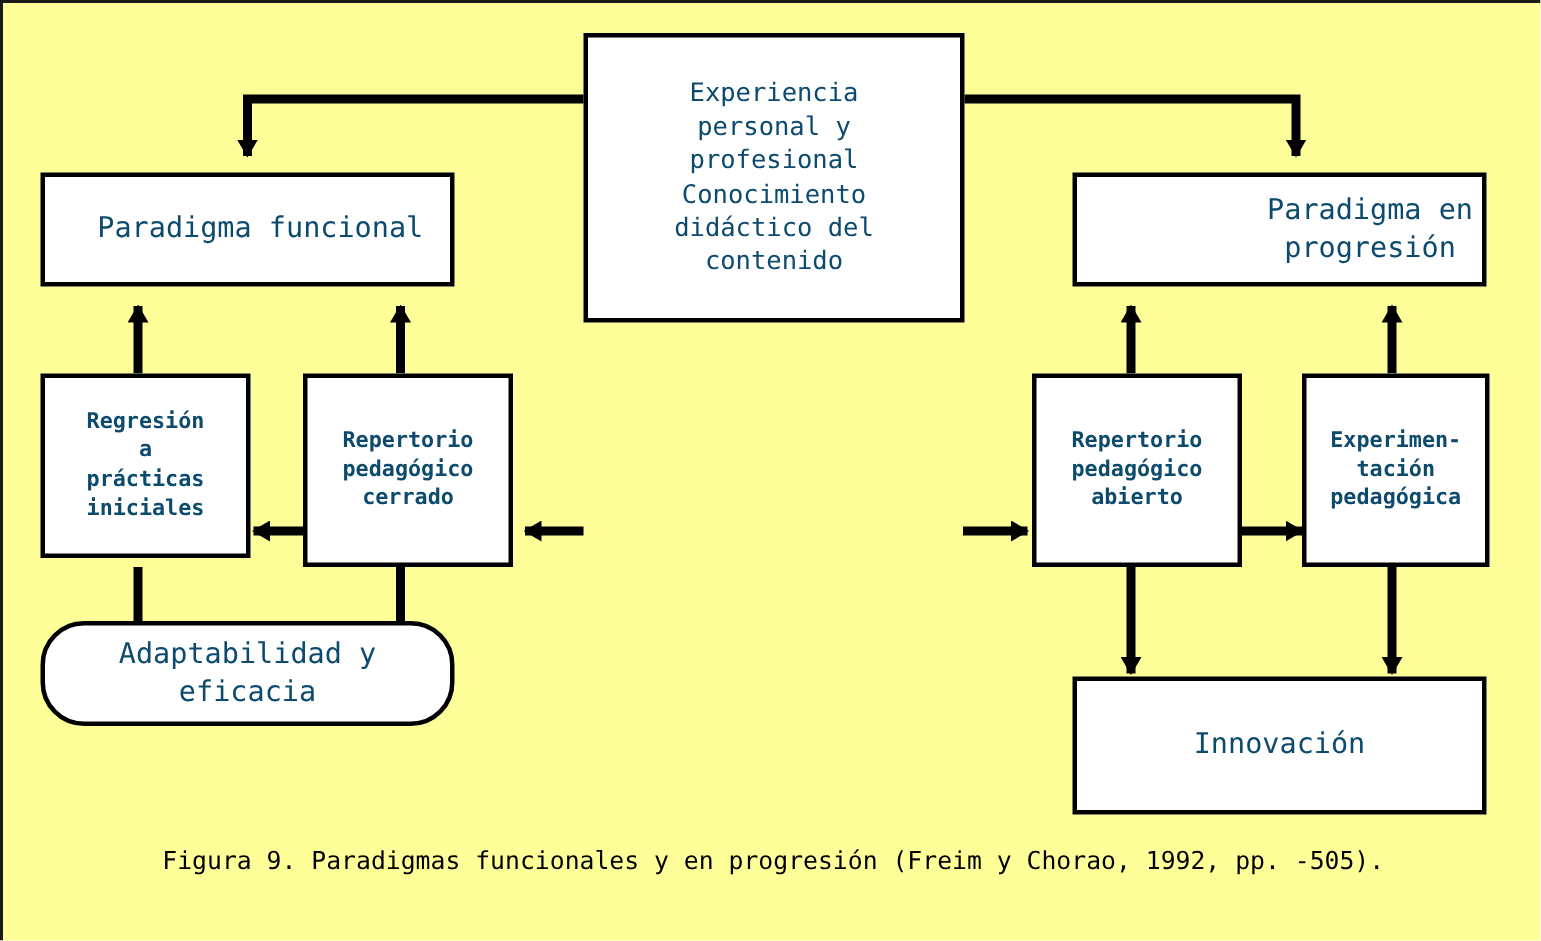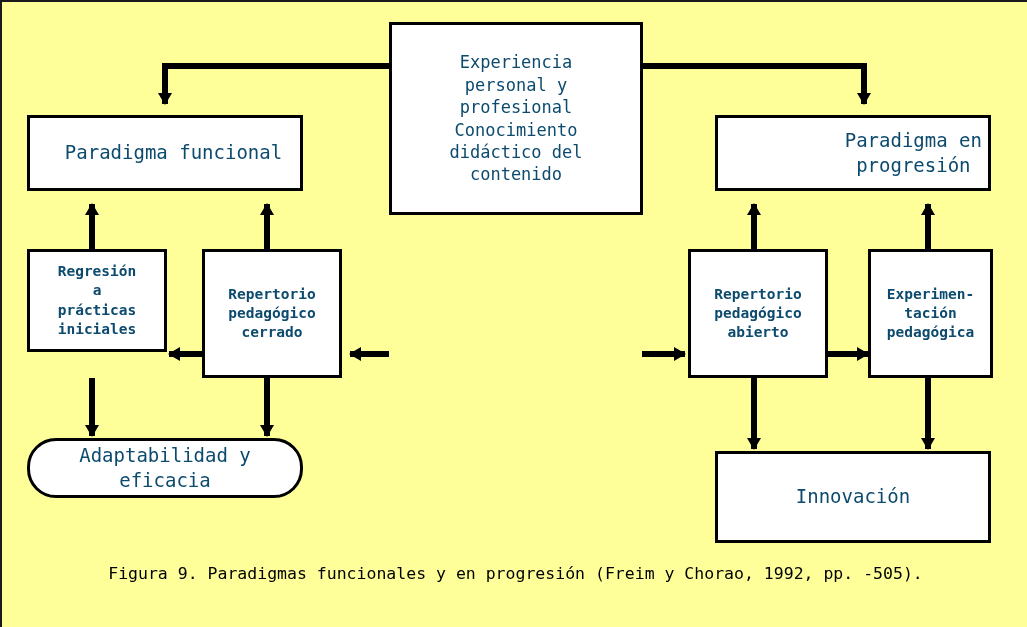--- a/index.html
+++ b/index.html
@@ -145,21 +145,21 @@
 
   <div class="node-box" style="left:25px; top:113px; width:276px; height:76px;padding-left:17px;">
     <span class="node-label size-lg">Paradigma funcional</span>
   </div>
 
   <div class="node-box" style="left:713px; top:113px; width:276px; height:76px;justify-content:flex-end;">
     <span class="node-label size-lg">Paradigma en
 progresión</span>
   </div>
 
-  <div class="node-box" style="left:25px; top:247px; width:140px; height:103px;">
+  <div class="node-box" style="left:25px; top:247px; width:140px; height:123px;">
     <span class="node-label size-sm">Regresión
 a
 prácticas
 iniciales</span>
   </div>
 
   <div class="node-box" style="left:200px; top:247px; width:140px; height:129px;">
     <span class="node-label size-sm">Repertorio
 pedagógico
 cerrado</span>
@@ -171,21 +171,21 @@
 abierto</span>
   </div>
 
   <div class="node-box" style="left:866px; top:247px; width:125px; height:129px;">
     <span class="node-label size-sm">Experimen-
 tación
 pedagógica</span>
   </div>
 
 
-  <div class="node-box" style="left:25px; top:436px; width:276px; height:60px;border-radius:29px;">
+  <div class="node-box" style="left:25px; top:412px; width:276px; height:70px;border-radius:29px;">
     <span class="node-label size-lg">Adaptabilidad y
 eficacia</span>
   </div>
 
   <div class="node-box" style="left:713px; top:449px; width:276px; height:92px;">
     <span class="node-label size-lg">Innovación</span>
   </div>
 
   <div class="caption">Figura 9. Paradigmas funcionales y en progresión (Freim y Chorao, 1992, pp. -505).</div>
 

